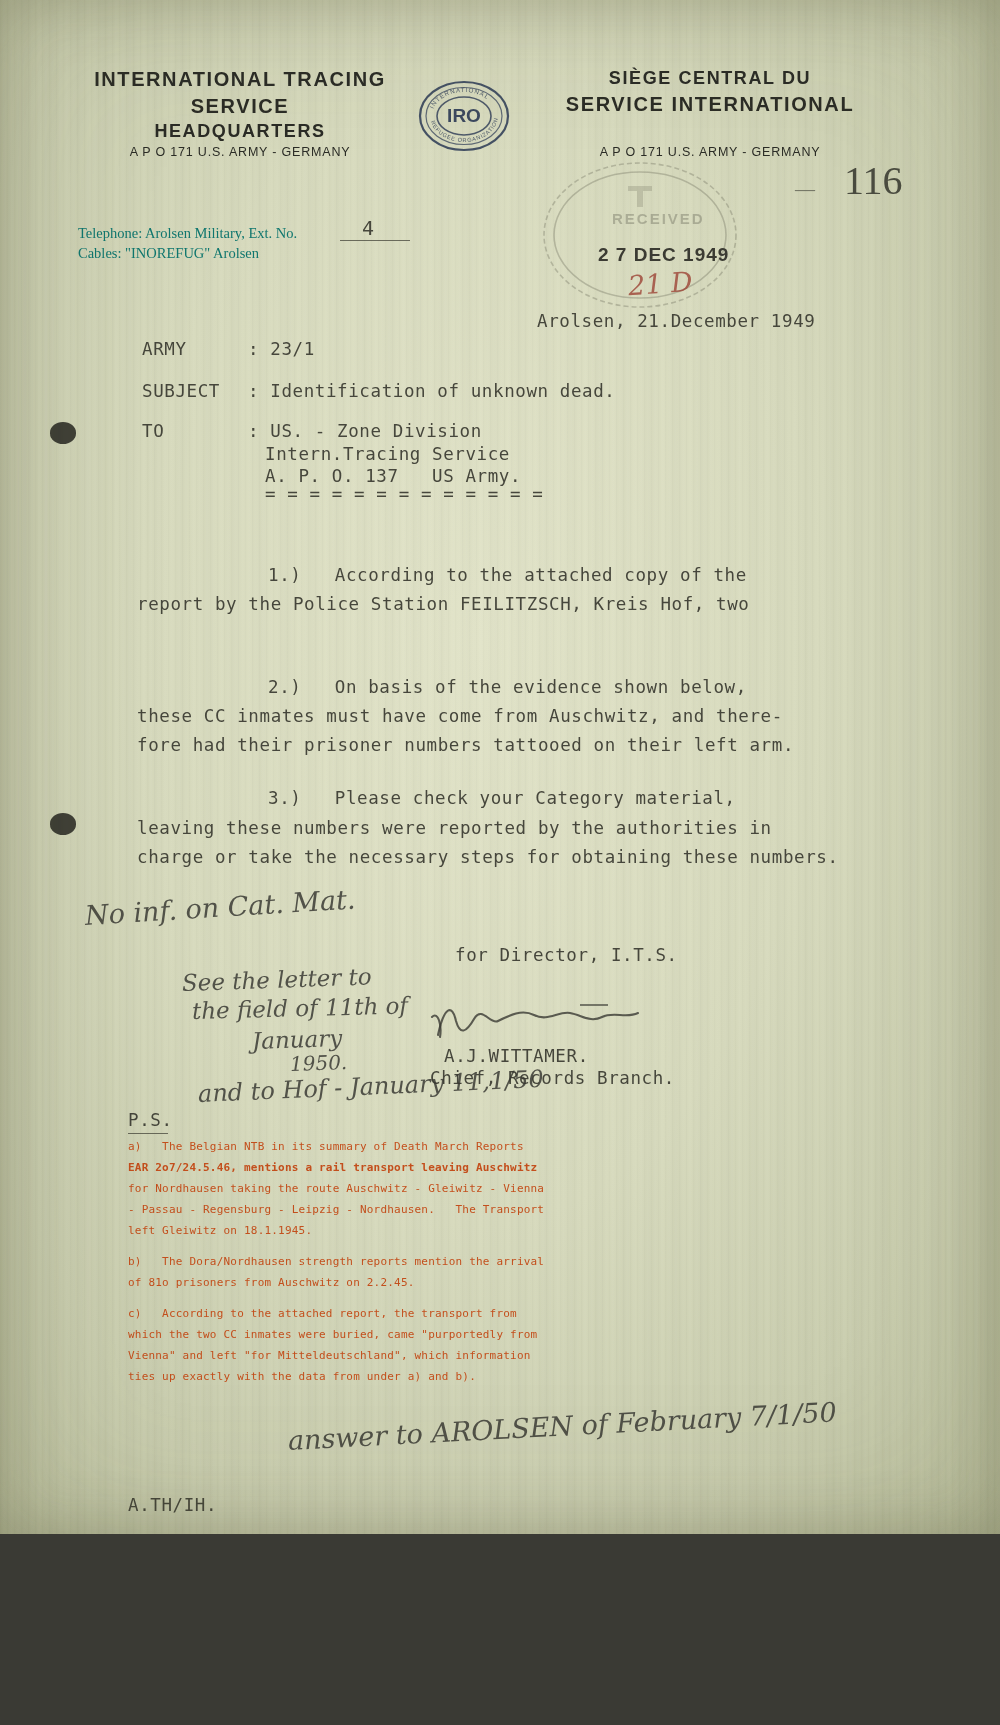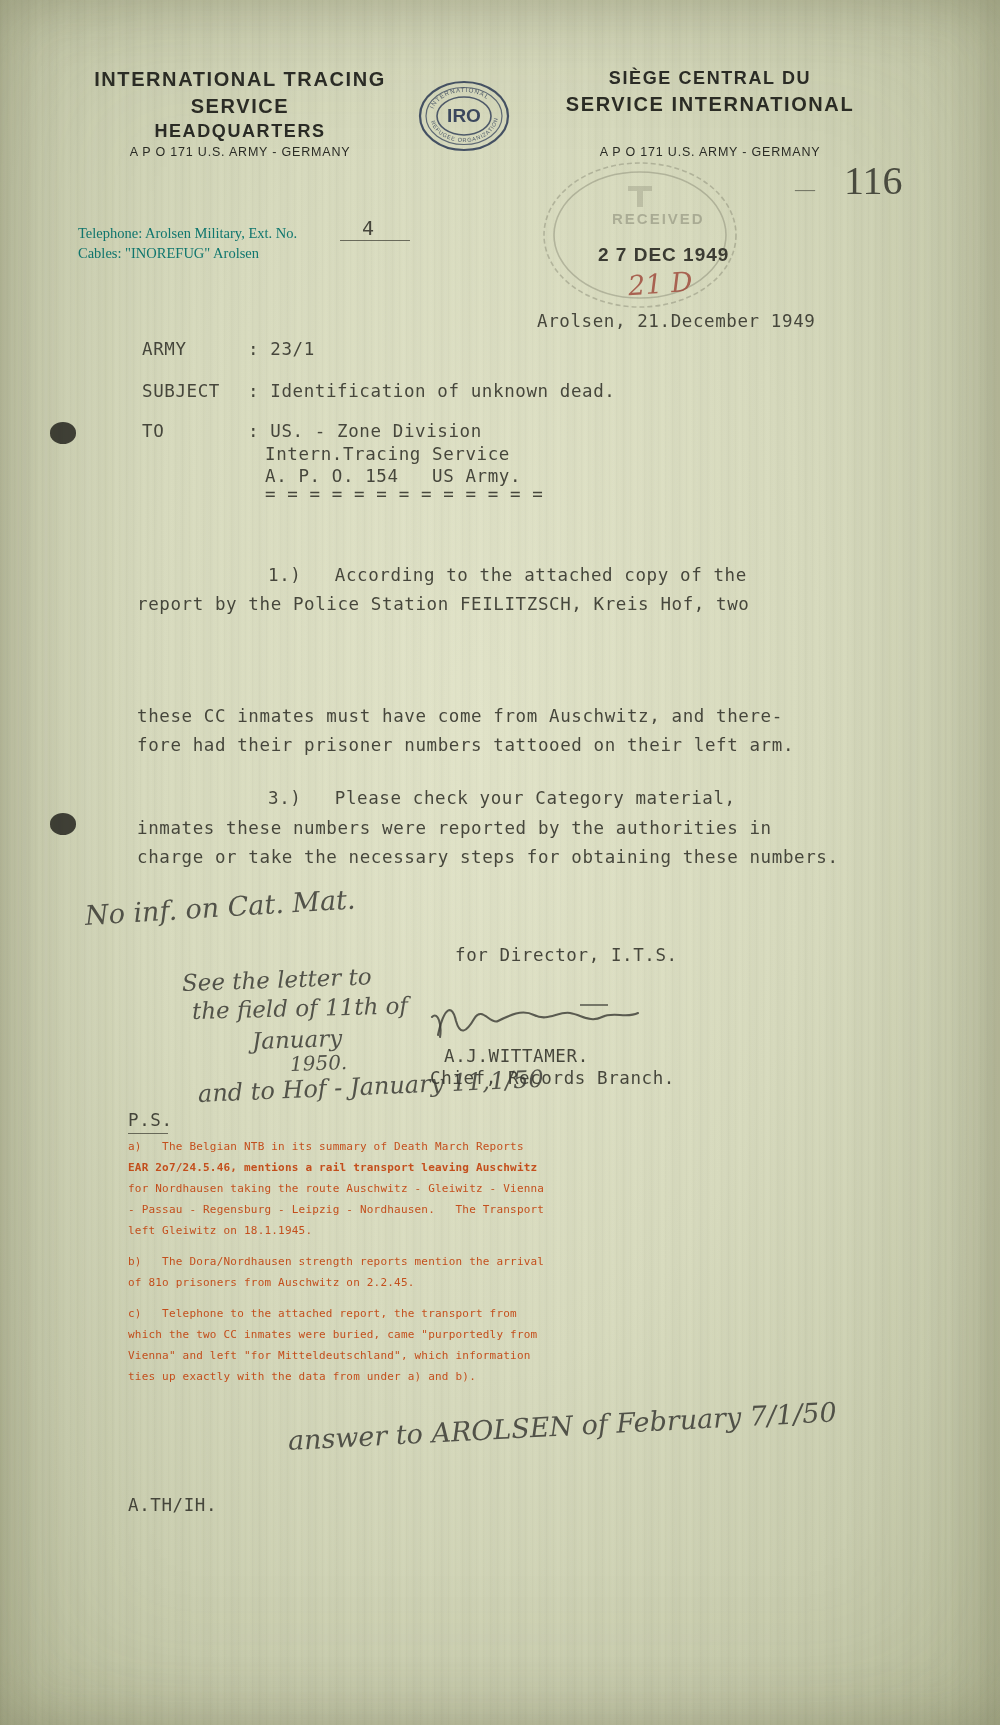--- a/index.html
+++ b/index.html
@@ -3,21 +3,21 @@
 <meta charset="utf-8">
 <style>
   html, body {
     margin: 0;
     padding: 0;
     background: #3a3a34;
   }
   #page {
     position: relative;
     width: 1000px;
-    height: 1725px;
+    height: 1534px;
     overflow: hidden;
     background: #d9dcc0;
     font-family: "Liberation Serif", serif;
   }
   
   #paper-texture {
     position: absolute;
     inset: 0;
     background:
       repeating-linear-gradient(90deg,
@@ -190,34 +190,35 @@
 
   <div class="txt tw" style="left:142px; top:339px;">ARMY</div>
   <div class="txt tw" style="left:248px; top:339px;">: 23/1</div>
 
   <div class="txt tw" style="left:142px; top:381px;">SUBJECT</div>
   <div class="txt tw" style="left:248px; top:381px;">: Identification of unknown dead.</div>
 
   <div class="txt tw" style="left:142px; top:421px;">TO</div>
   <div class="txt tw" style="left:248px; top:421px;">: US. - Zone Division</div>
   <div class="txt tw" style="left:265px; top:444px;">Intern.Tracing Service</div>
-  <div class="txt tw" style="left:265px; top:466px;">A. P. O. 154   US Army.</div>
+  <div class="txt tw" style="left:265px; top:466px;">A. P. O. 137   US Army.</div>
   <div class="txt tw" style="left:265px; top:484px;">= = = = = = = = = = = = =</div>
 
   <div class="punch" style="left:50px; top:422px;"></div>
   <div class="punch" style="left:50px; top:813px;"></div>
 
   <div class="txt tw" style="left:268px; top:565px;">1.)   According to the attached copy of the</div>
   <div class="txt tw" style="left:137px; top:594px;">report by the Police Station FEILITZSCH, Kreis Hof, two</div>
 
+  <div class="txt tw" style="left:268px; top:677px;">2.)   On basis of the evidence shown below,</div>
   <div class="txt tw" style="left:137px; top:706px;">these CC inmates must have come from Auschwitz, and there-</div>
   <div class="txt tw" style="left:137px; top:735px;">fore had their prisoner numbers tattooed on their left arm.</div>
 
   <div class="txt tw" style="left:268px; top:788px;">3.)   Please check your Category material,</div>
-  <div class="txt tw" style="left:137px; top:818px;">inmates these numbers were reported by the authorities in</div>
+  <div class="txt tw" style="left:137px; top:818px;">leaving these numbers were reported by the authorities in</div>
   <div class="txt tw" style="left:137px; top:847px;">charge or take the necessary steps for obtaining these numbers.</div>
 
   <div class="txt hw" style="left:85px; top:900px; font-size:27px; transform:rotate(-3.5deg);">No inf. on Cat. Mat.</div>
 
   <div class="txt tw" style="left:455px; top:945px;">for Director, I.T.S.</div>
 
   <div class="txt hw" style="left:182px; top:970px; font-size:23px; transform:rotate(-2deg);">See the letter to</div>
   <div class="txt hw" style="left:192px; top:998px; font-size:23px; transform:rotate(-1.5deg);">the field of 11th of</div>
   <div class="txt hw" style="left:252px; top:1028px; font-size:23px; transform:rotate(-2deg);">January</div>
   <div class="txt hw" style="left:290px; top:1052px; font-size:20px; transform:rotate(-2deg);">1950.</div>
@@ -238,21 +239,21 @@
 
   <div class="txt tw-sm" style="left:128px; top:1140px;">a)   The Belgian NTB in its summary of Death March Reports</div>
   <div class="txt tw-sm" style="left:128px; top:1161px;font-weight:bold;">EAR 2o7/24.5.46, mentions a rail transport leaving Auschwitz</div>
   <div class="txt tw-sm" style="left:128px; top:1182px;">for Nordhausen taking the route Auschwitz - Gleiwitz - Vienna</div>
   <div class="txt tw-sm" style="left:128px; top:1203px;">- Passau - Regensburg - Leipzig - Nordhausen.   The Transport</div>
   <div class="txt tw-sm" style="left:128px; top:1224px;">left Gleiwitz on 18.1.1945.</div>
 
   <div class="txt tw-sm" style="left:128px; top:1255px;">b)   The Dora/Nordhausen strength reports mention the arrival</div>
   <div class="txt tw-sm" style="left:128px; top:1276px;">of 81o prisoners from Auschwitz on 2.2.45.</div>
 
-  <div class="txt tw-sm" style="left:128px; top:1307px;">c)   Telephone to the attached report, the transport from</div>
+  <div class="txt tw-sm" style="left:128px; top:1307px;">c)   According to the attached report, the transport from</div>
   <div class="txt tw-sm" style="left:128px; top:1328px;">which the two CC inmates were buried, came "purportedly from</div>
   <div class="txt tw-sm" style="left:128px; top:1349px;">Vienna" and left "for Mitteldeutschland", which information</div>
   <div class="txt tw-sm" style="left:128px; top:1370px;">ties up exactly with the data from under a) and b).</div>
 
   <div class="txt hw" style="left:288px; top:1425px; font-size:27px; transform:rotate(-3deg);">answer to AROLSEN of February 7/1/50</div>
 
   <div class="txt tw" style="left:128px; top:1495px;">A.TH/IH.</div>
 
   <div id="paper-edge"></div>
 </div>

